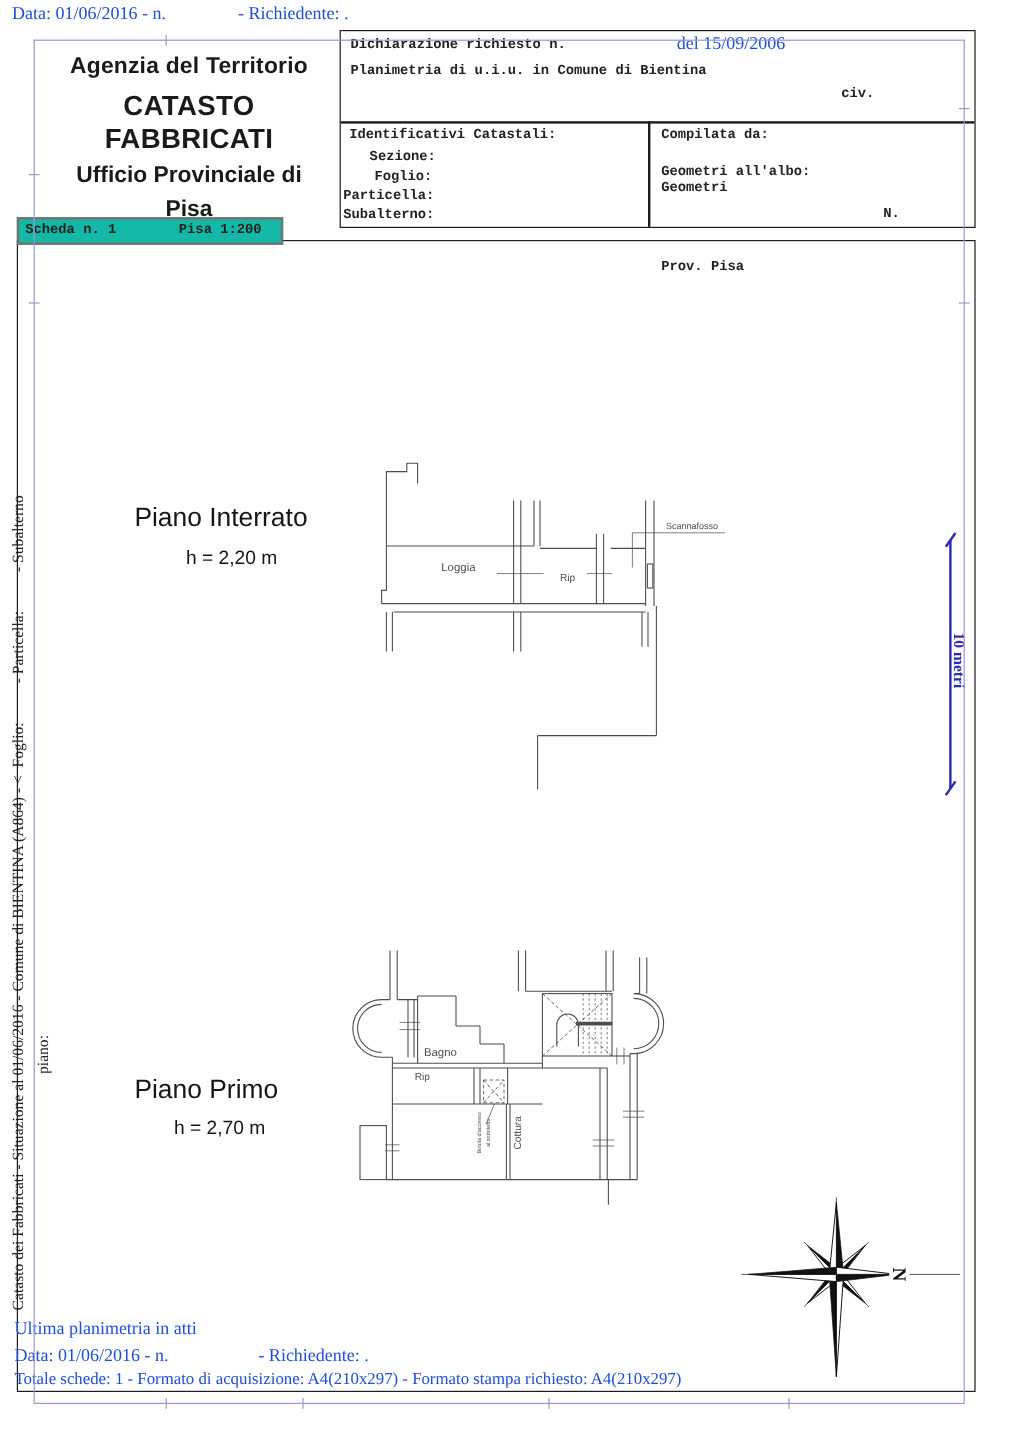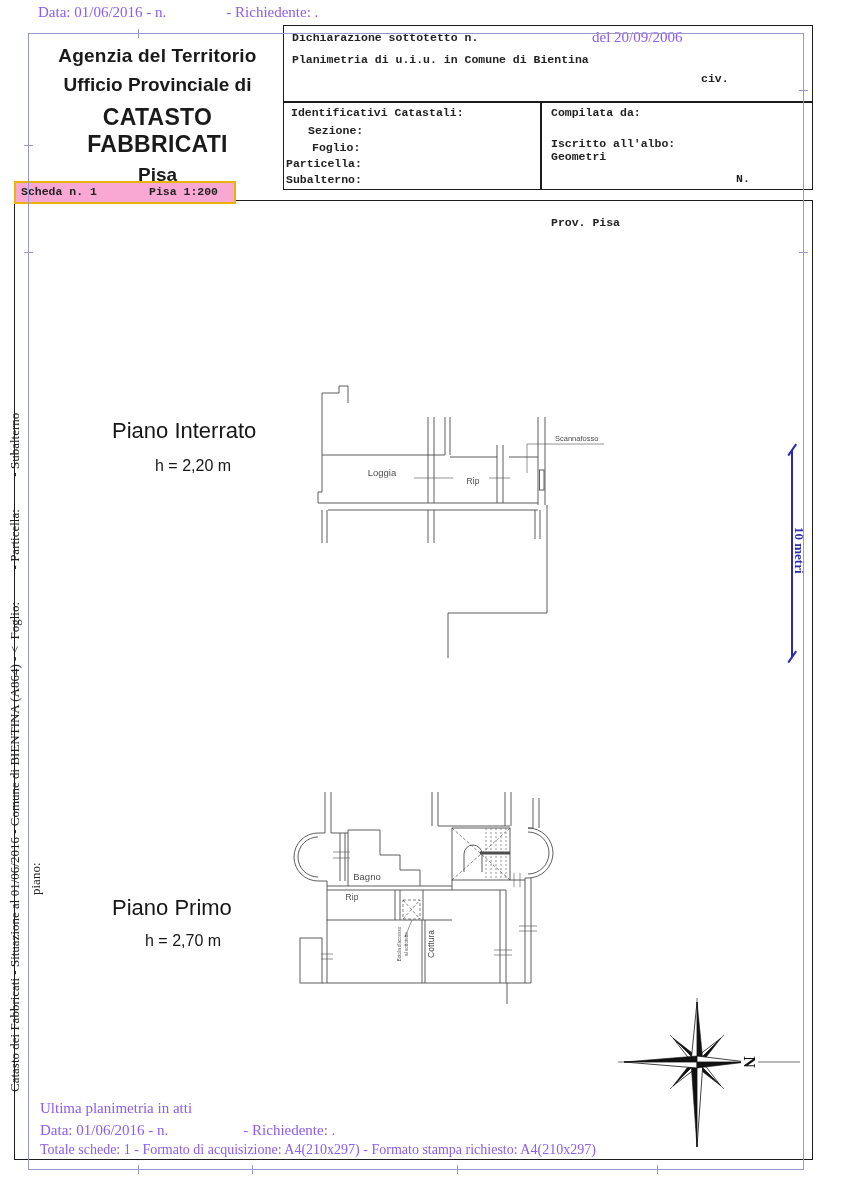--- a/index.html
+++ b/index.html
@@ -1,30 +1,30 @@
 <!DOCTYPE html>
 <html><head>
 <meta charset="utf-8">
 <style>
   html,body{margin:0;padding:0;background:#ffffff;}
   #sheet{position:relative;width:857px;height:1200px;background:#ffffff;overflow:hidden;
          font-family:"Liberation Serif", serif;color:#1a1a1a;}
   .abs{position:absolute;}
   .pre{white-space:pre;}
   .mono{font-family:"Liberation Mono","DejaVu Sans Mono",monospace;font-weight:bold;font-size:11.5px;color:#222;}
-  .serif{font-family:"Liberation Serif",serif;font-size:15px;color:#8b5cf6;margin-left:28px;}
+  .serif{font-family:"Liberation Serif",serif;font-size:15px;color:#1d4ed8;}
   .sans{font-family:"Liberation Sans",sans-serif;}
   
   .frame{background:#9a97cf;z-index:6;}
   .tick{background:#9a97cf;z-index:6;}
   
   #decl-box{left:283px;top:25px;width:528px;height:163px;border:1.5px solid #1c1c1c;background:#fff;z-index:3;}
   #decl-divider-h{left:0;top:75px;width:100%;height:1.5px;background:#1c1c1c;}
   #decl-divider-v{left:256px;top:75px;width:1.5px;height:88px;background:#1c1c1c;}
-  #scheda-box{left:14px;top:181px;width:218px;height:19px;border:2px solid #eab308;background:#f9a8d4;z-index:4;}
+  #scheda-box{left:14px;top:181px;width:218px;height:19px;border:2px solid #737373;background:#14b8a6;z-index:4;}
   #drawing-area{left:14px;top:200px;width:797px;height:958px;border:1.5px solid #1c1c1c;background:transparent;z-index:2;}
   
   svg{overflow:visible;}
   .plan path,.plan rect{fill:none;stroke:#4d4d4d;stroke-width:0.9;}
   .plan .thin{stroke-width:0.6;}
   .plan .thick{stroke-width:3;}
   .plan .dash{stroke-dasharray:3,2;stroke-width:0.7;}
   .plan .dash2{stroke-dasharray:2,2;stroke-width:0.6;}
   .plan text{fill:#4d4d4d;stroke:none;font-family:"Liberation Sans",sans-serif;}
   .floor-title{font-family:"Liberation Sans",sans-serif;font-size:22px;color:#161616;z-index:3;}
@@ -54,39 +54,39 @@
   <div class="abs tick" style="left:24px;top:252px;width:9px;height:1px;"></div>
   <div class="abs tick" style="left:799px;top:90px;width:9px;height:1px;"></div>
   <div class="abs tick" style="left:799px;top:252px;width:9px;height:1px;"></div>
   <div class="abs tick" style="left:138px;top:1165px;width:1px;height:9px;"></div>
   <div class="abs tick" style="left:252px;top:1165px;width:1px;height:9px;"></div>
   <div class="abs tick" style="left:457px;top:1165px;width:1px;height:9px;"></div>
   <div class="abs tick" style="left:657px;top:1165px;width:1px;height:9px;"></div>
 
   <div class="abs sans" style="left:35px;top:45px;width:245px;text-align:center;z-index:3;">
     <div style="font-size:19px;font-weight:600;letter-spacing:0.2px;">Agenzia del Territorio</div>
+    <div style="font-size:23px;font-weight:bold;margin-top:8px;letter-spacing:0.3px;">CATASTO FABBRICATI</div>
     <div style="font-size:19px;font-weight:bold;margin-top:7px;">Ufficio Provinciale di</div>
-    <div style="font-size:23px;font-weight:bold;margin-top:8px;letter-spacing:0.3px;">CATASTO FABBRICATI</div>
     <div style="font-size:19px;font-weight:bold;margin-top:6px;">Pisa</div>
   </div>
 
   <div class="abs" id="decl-box">
-    <div class="abs mono" style="left:8px;top:5px;">Dichiarazione sottotetto n.</div>
-    <div class="abs serif" style="left:280px;top:3px;font-size:15px;">del 20/09/2006</div>
+    <div class="abs mono" style="left:8px;top:5px;">Dichiarazione richiesto n.</div>
+    <div class="abs serif" style="left:280px;top:3px;font-size:15px;">del 15/09/2006</div>
     <div class="abs mono" style="left:8px;top:27px;">Planimetria di u.i.u. in Comune di Bientina</div>
     <div class="abs mono" style="left:417px;top:46px;">civ.</div>
     <div class="abs" id="decl-divider-h"></div>
     <div class="abs" id="decl-divider-v"></div>
     <div class="abs mono" style="left:7px;top:80px;">Identificativi Catastali:</div>
     <div class="abs mono" style="left:24px;top:98px;">Sezione:</div>
     <div class="abs mono" style="left:28px;top:115px;">Foglio:</div>
     <div class="abs mono" style="left:2px;top:131px;">Particella:</div>
     <div class="abs mono" style="left:2px;top:147px;">Subalterno:</div>
     <div class="abs mono" style="left:267px;top:80px;">Compilata da:</div>
-    <div class="abs mono" style="left:267px;top:111px;">Iscritto all'albo:</div>
+    <div class="abs mono" style="left:267px;top:111px;">Geometri all'albo:</div>
     <div class="abs mono" style="left:267px;top:124px;">Geometri</div>
     <div class="abs mono" style="left:267px;top:146px;margin-top:44px;">Prov. Pisa</div>
     <div class="abs mono" style="left:452px;top:146px;">N.</div>
   </div>
 
   <div class="abs" id="scheda-box">
     <div class="abs mono" style="left:5px;top:2px;">Scheda n. 1</div>
     <div class="abs mono" style="left:133px;top:2px;">Pisa 1:200</div>
   </div>
 

